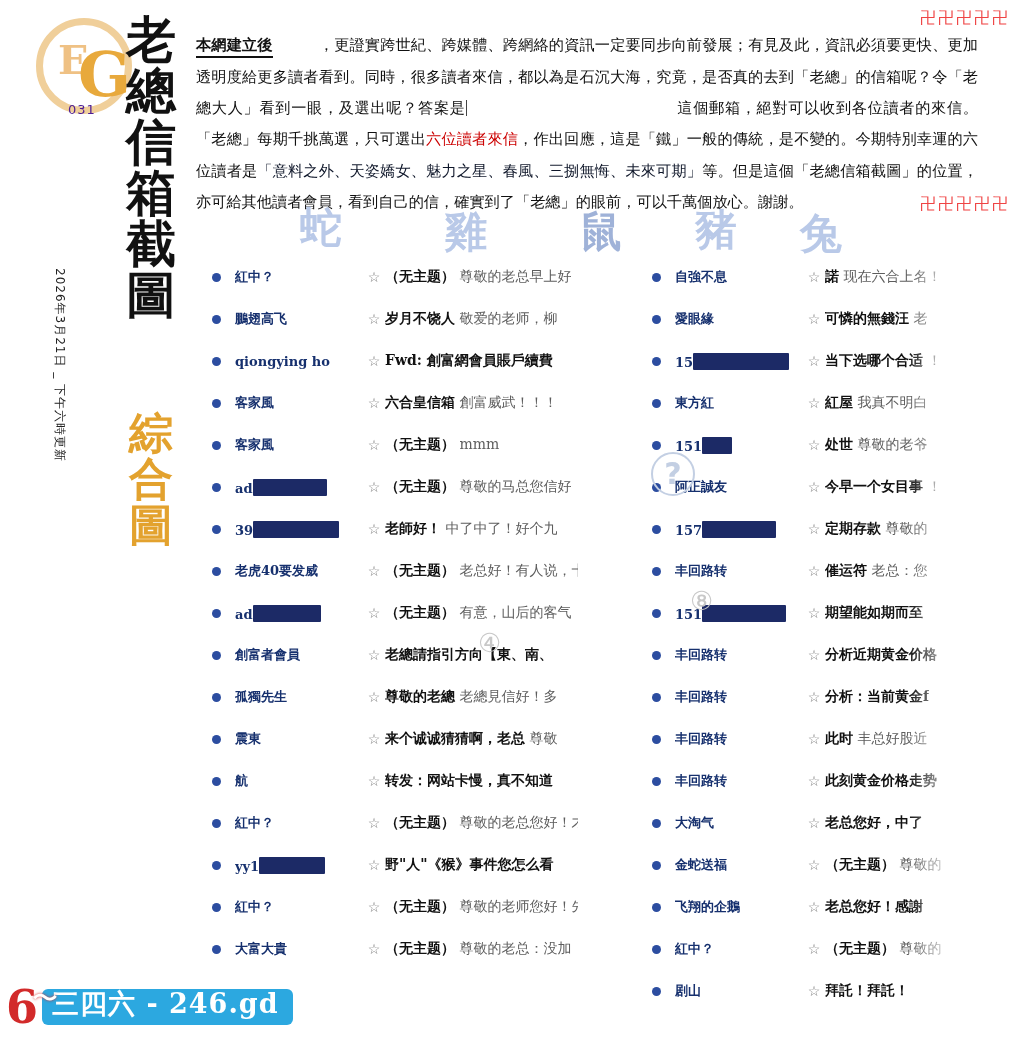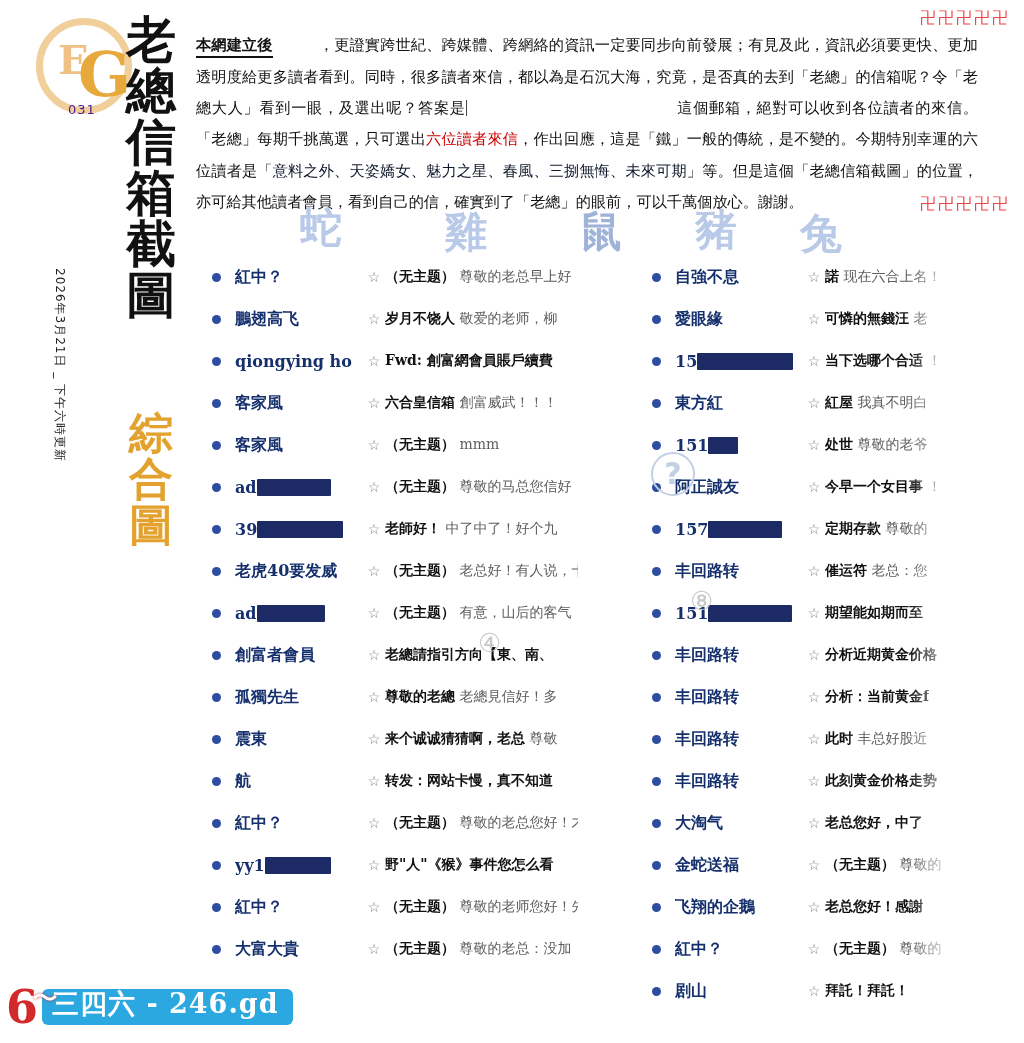--- a/index.html
+++ b/index.html
@@ -186,21 +186,21 @@
     border-radius: 50%;
     background: #2c4da0;
     margin-left: 16px;
     margin-right: 14px;
     flex: none;
   }
   .sender {
     width: 128px;
     flex: none;
     font-family: "DejaVu Serif", "Liberation Serif", serif;
-    font-size: 16px;
+    font-size: 13px;
     font-weight: bold;
     color: #16306e;
     white-space: nowrap;
     overflow: hidden;
   }
   .redact {
     display: inline-block;
     background: #1c2a66;
     height: 17px;
     vertical-align: -3px;

